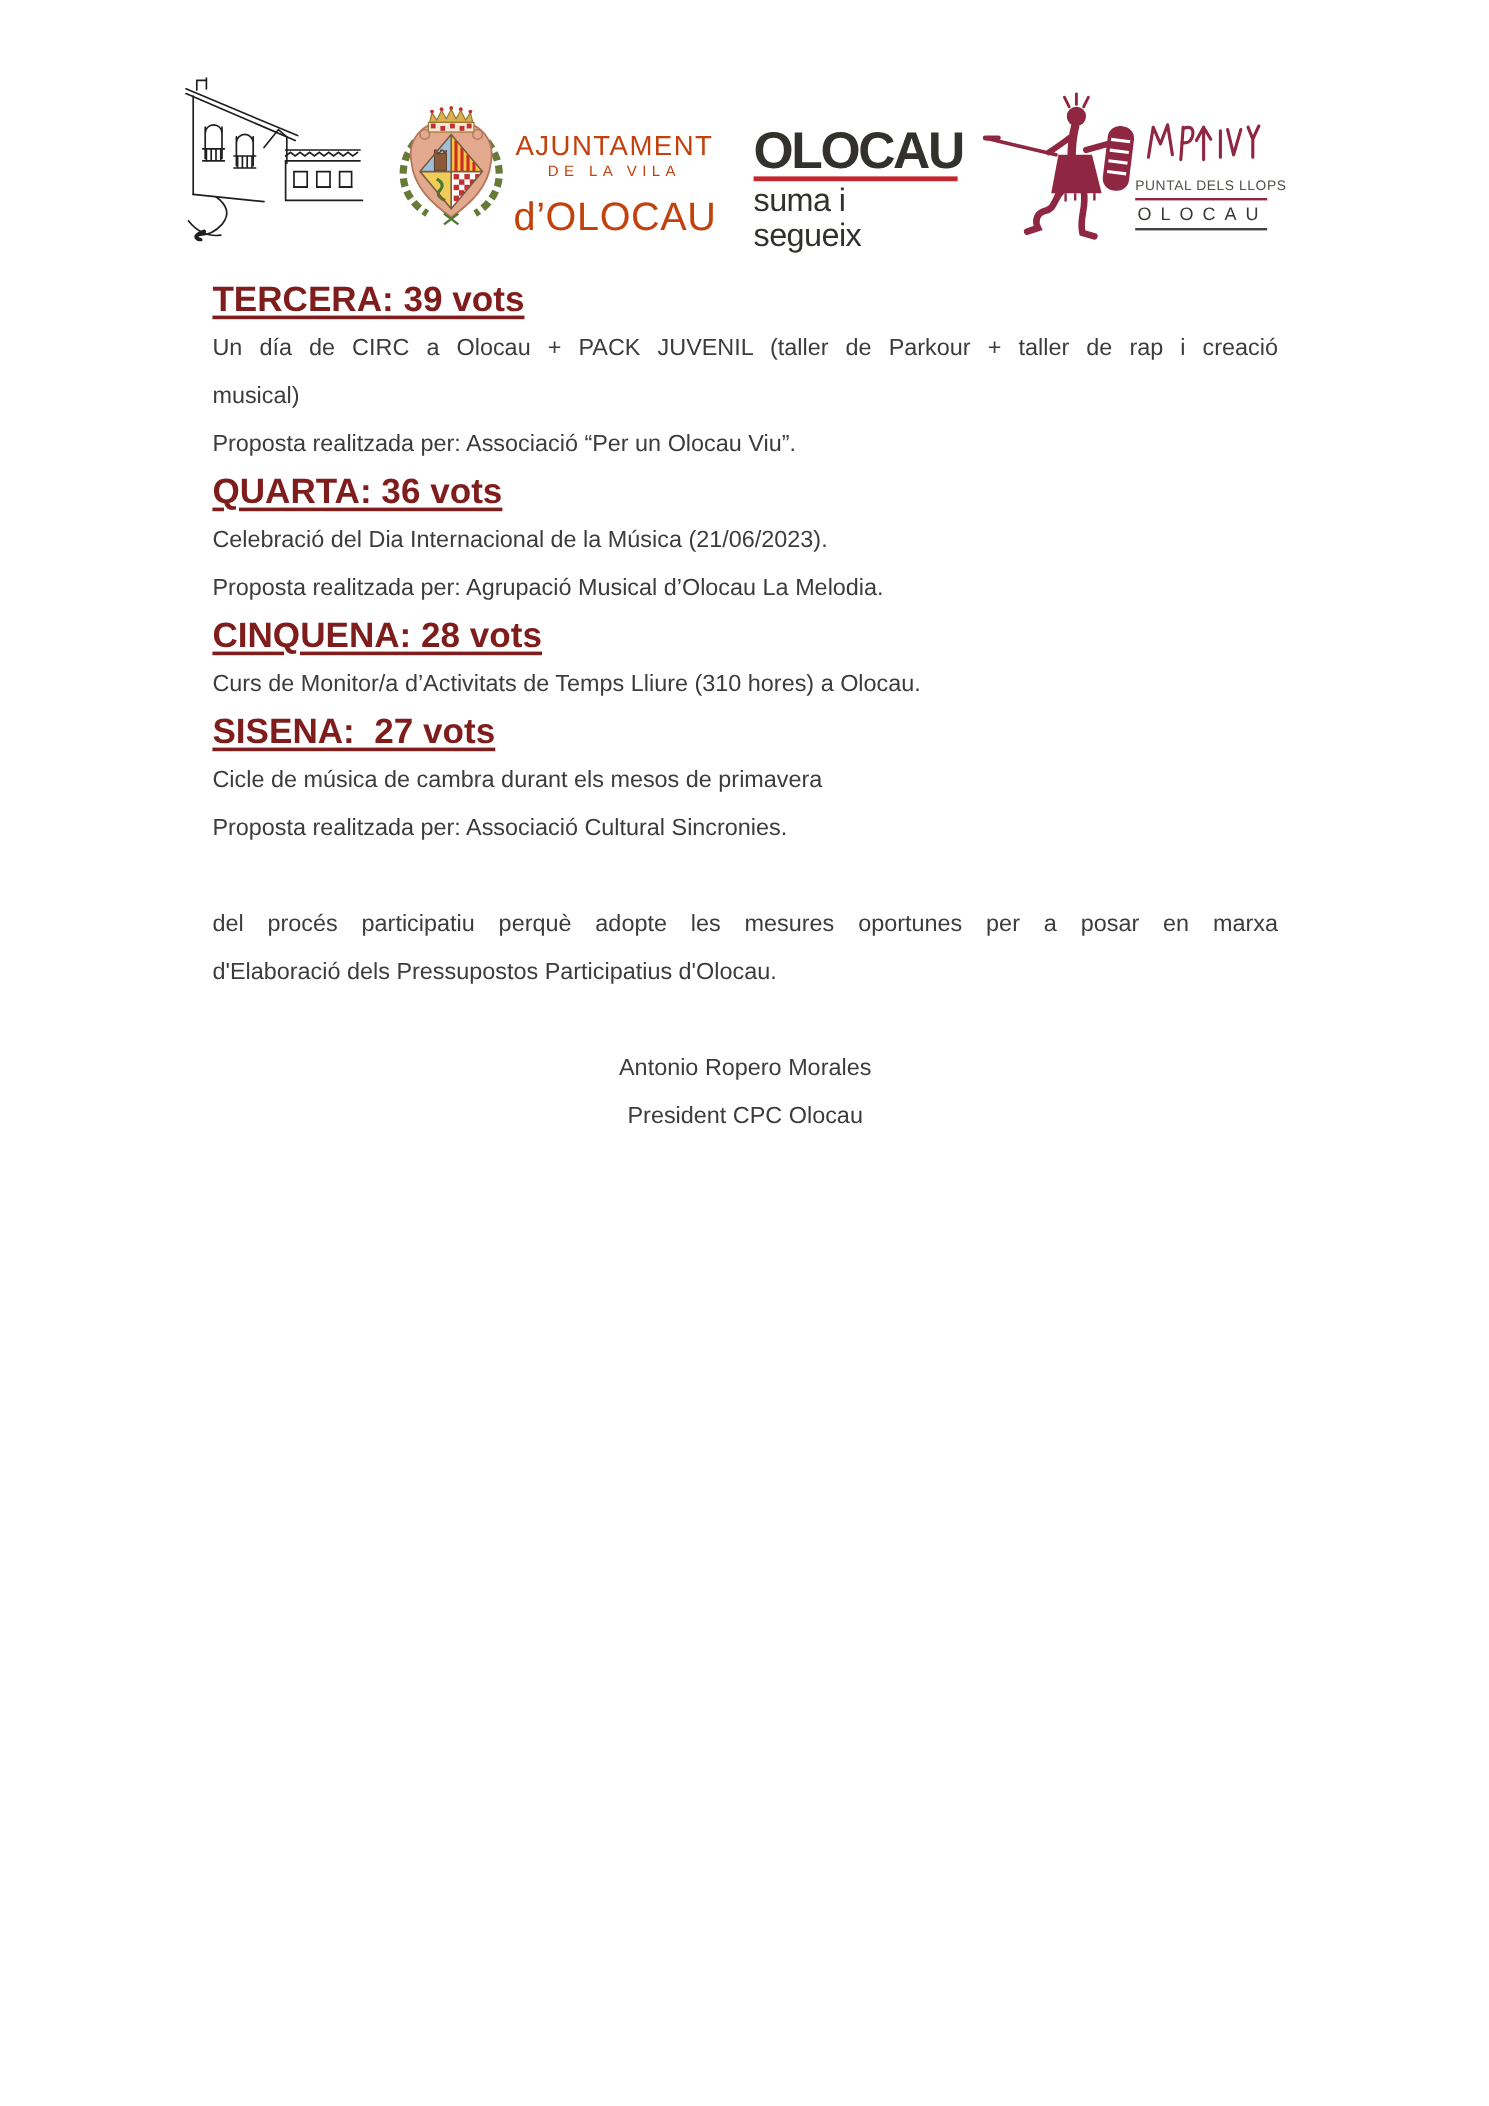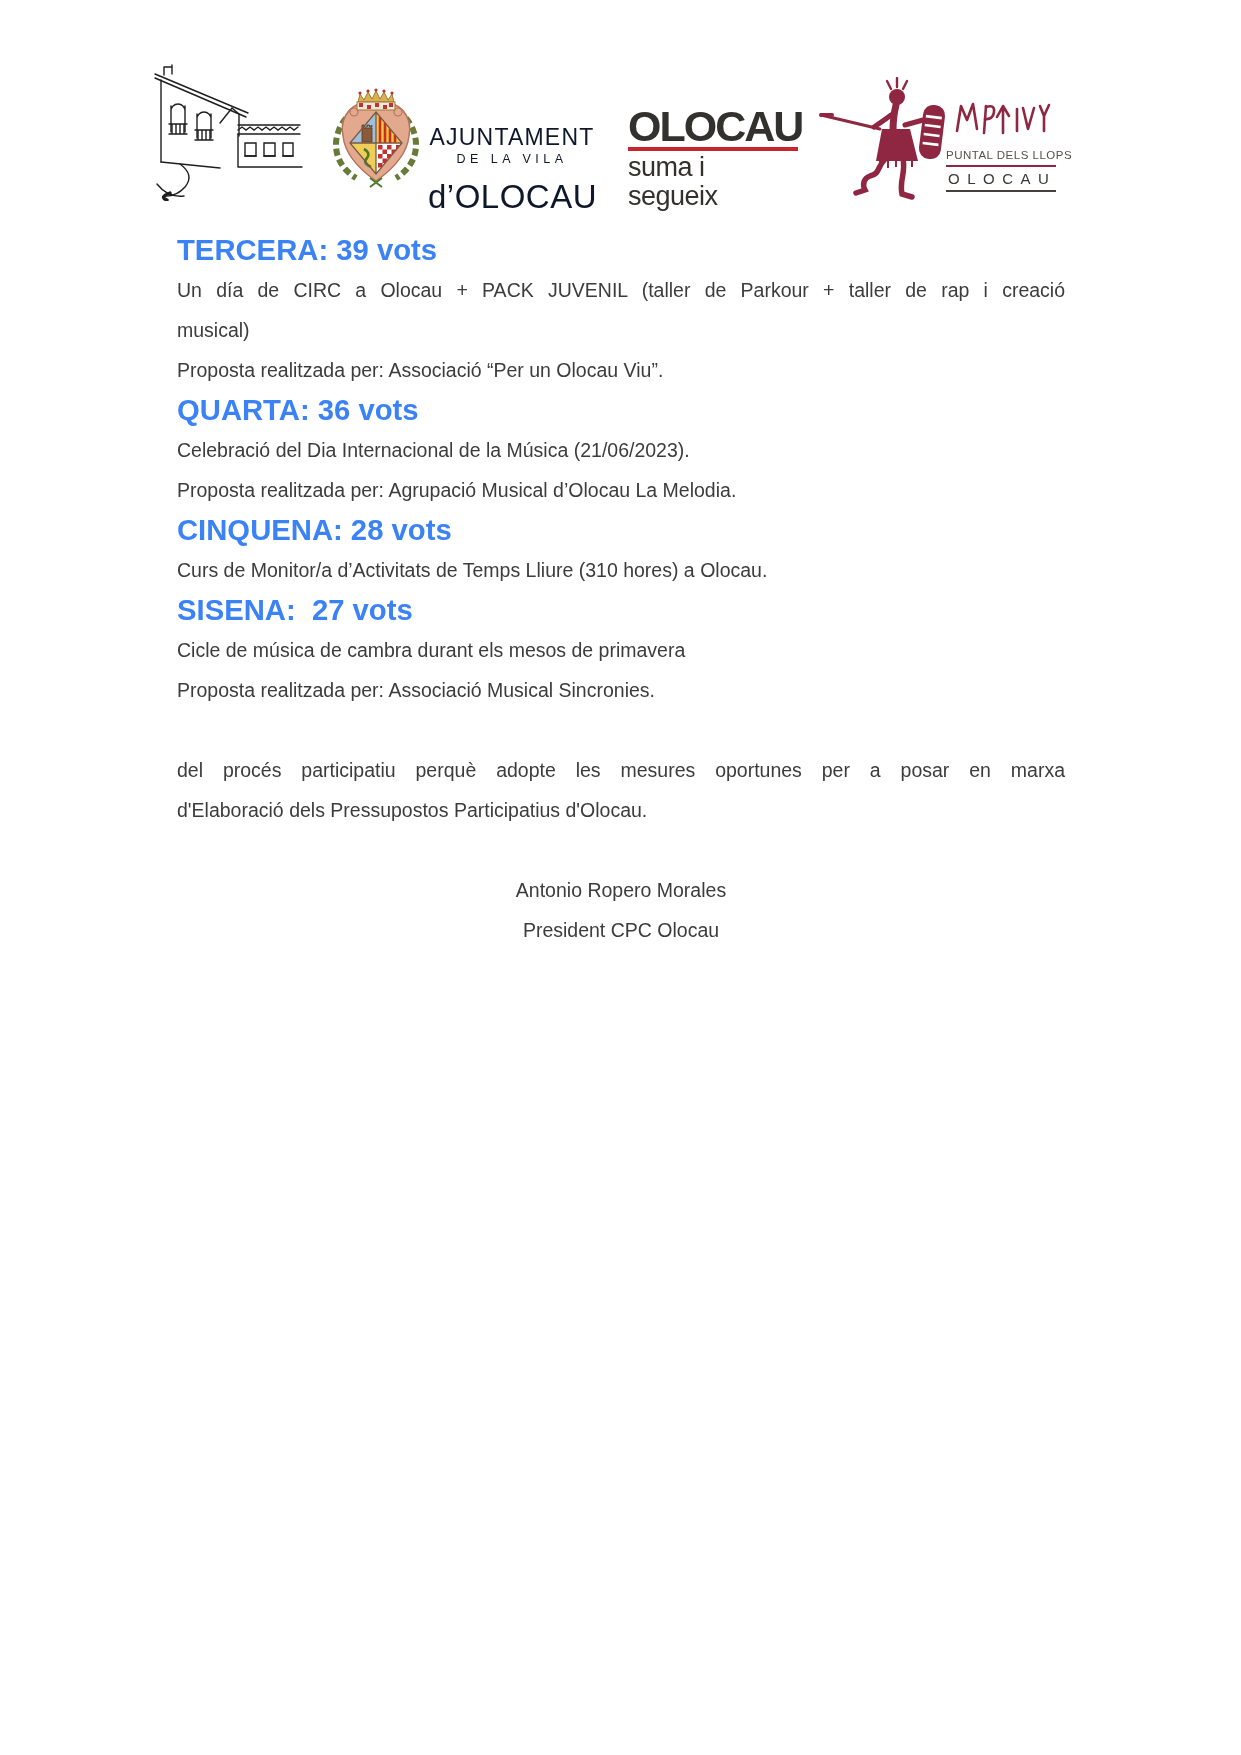--- a/index.html
+++ b/index.html
@@ -8,21 +8,21 @@
     width:1241px;height:1755px;
     margin:0 auto;
     background:#ffffff;
     font-family:"Liberation Sans","DejaVu Sans",sans-serif;
     overflow:hidden;
   }
   
   .hdr-item{position:absolute;}
   .village{left:148px;top:63px;width:158px;height:138px;}
   .arms{left:324px;top:88px;width:104px;height:104px;}
-  .ajuntament{left:428px;top:124px;width:168px;color:#0f172a;text-align:center;}
+  .ajuntament{left:428px;top:108px;width:168px;color:#c2410c;text-align:center;}
   .aj-l1{font-size:23px;letter-spacing:1.2px;font-weight:400;line-height:26px;}
   .aj-l2{font-size:12.5px;letter-spacing:4.5px;font-weight:400;line-height:16px;margin-top:1px;}
   .aj-l3{font-size:33px;font-weight:500;line-height:34px;margin-top:13px;letter-spacing:0.5px;}
   .olocau-logo{left:628px;top:106px;width:172px;color:#33312e;}
   .olo-title{font-size:43px;font-weight:bold;letter-spacing:-2px;line-height:40px;}
   .olo-rule{height:4px;background:#c9252c;margin:1px 0 2px 0;width:170px;}
   .olo-sub{font-size:27px;font-weight:400;line-height:29px;letter-spacing:-0.5px;}
   .warrior{left:818px;top:77px;width:145px;height:126px;}
   .puntal{left:946px;top:100px;width:114px;color:#57504d;}
   .puntal svg{display:block;margin:0 auto;}
@@ -30,22 +30,22 @@
   .puntal-rule{height:2px;width:110px;}
   .puntal-rule.maroon{background:#8f2742;margin:4px 0 3px 0;}
   .puntal-rule.dark{background:#45403d;margin-top:3px;}
   .puntal-l2{font-size:15px;letter-spacing:7.5px;color:#3a3734;margin-left:2px;white-space:nowrap;}
   
   .doc{
     position:absolute;left:177px;top:230px;width:888px;
     font-size:19.5px;line-height:40px;color:#3c3c3c;
   }
   .sec-heading{
-    font-weight:bold;color:#3b82f6;margin:0;
-    text-decoration-thickness:2.5px;text-underline-offset:4px;
+    font-weight:bold;color:#7f1d1d;margin:0;
+    text-decoration:underline;text-decoration-thickness:2.5px;text-underline-offset:4px;
     white-space:pre-wrap;
   }
   .line{margin:0;}
   .jline{text-align:justify;text-align-last:justify;}
   .closing{margin-top:40px;}
   .closing .first{text-indent:76px;}
   .date-line{margin-top:32px;text-indent:76px;}
   .sig-name{margin-top:40px;text-align:center;}
   .sig-title{text-align:center;}
   svg{display:block;}
@@ -209,21 +209,21 @@
 
     <h2 class="sec-heading">QUARTA: 36 vots</h2>
     <p class="line">Celebració del Dia Internacional de la Música (21/06/2023).</p>
     <p class="line">Proposta realitzada per: Agrupació Musical d’Olocau La Melodia.</p>
 
     <h2 class="sec-heading">CINQUENA: 28 vots</h2>
     <p class="line">Curs de Monitor/a d’Activitats de Temps Lliure (310 hores) a Olocau.</p>
 
     <h2 class="sec-heading">SISENA:  27 vots</h2>
     <p class="line">Cicle de música de cambra durant els mesos de primavera</p>
-    <p class="line">Proposta realitzada per: Associació Musical Sincronies.</p>
+    <p class="line">Proposta realitzada per: Associació Cultural Sincronies.</p>
 
     <div class="closing">
       <p class="line jline">del procés participatiu perquè adopte les mesures oportunes per a posar en marxa</p>
       <p class="line">d'Elaboració dels Pressupostos Participatius d'Olocau.</p>
     </div>
 
 
     <p class="line sig-name">Antonio Ropero Morales</p>
     <p class="line sig-title">President CPC Olocau</p>
 

